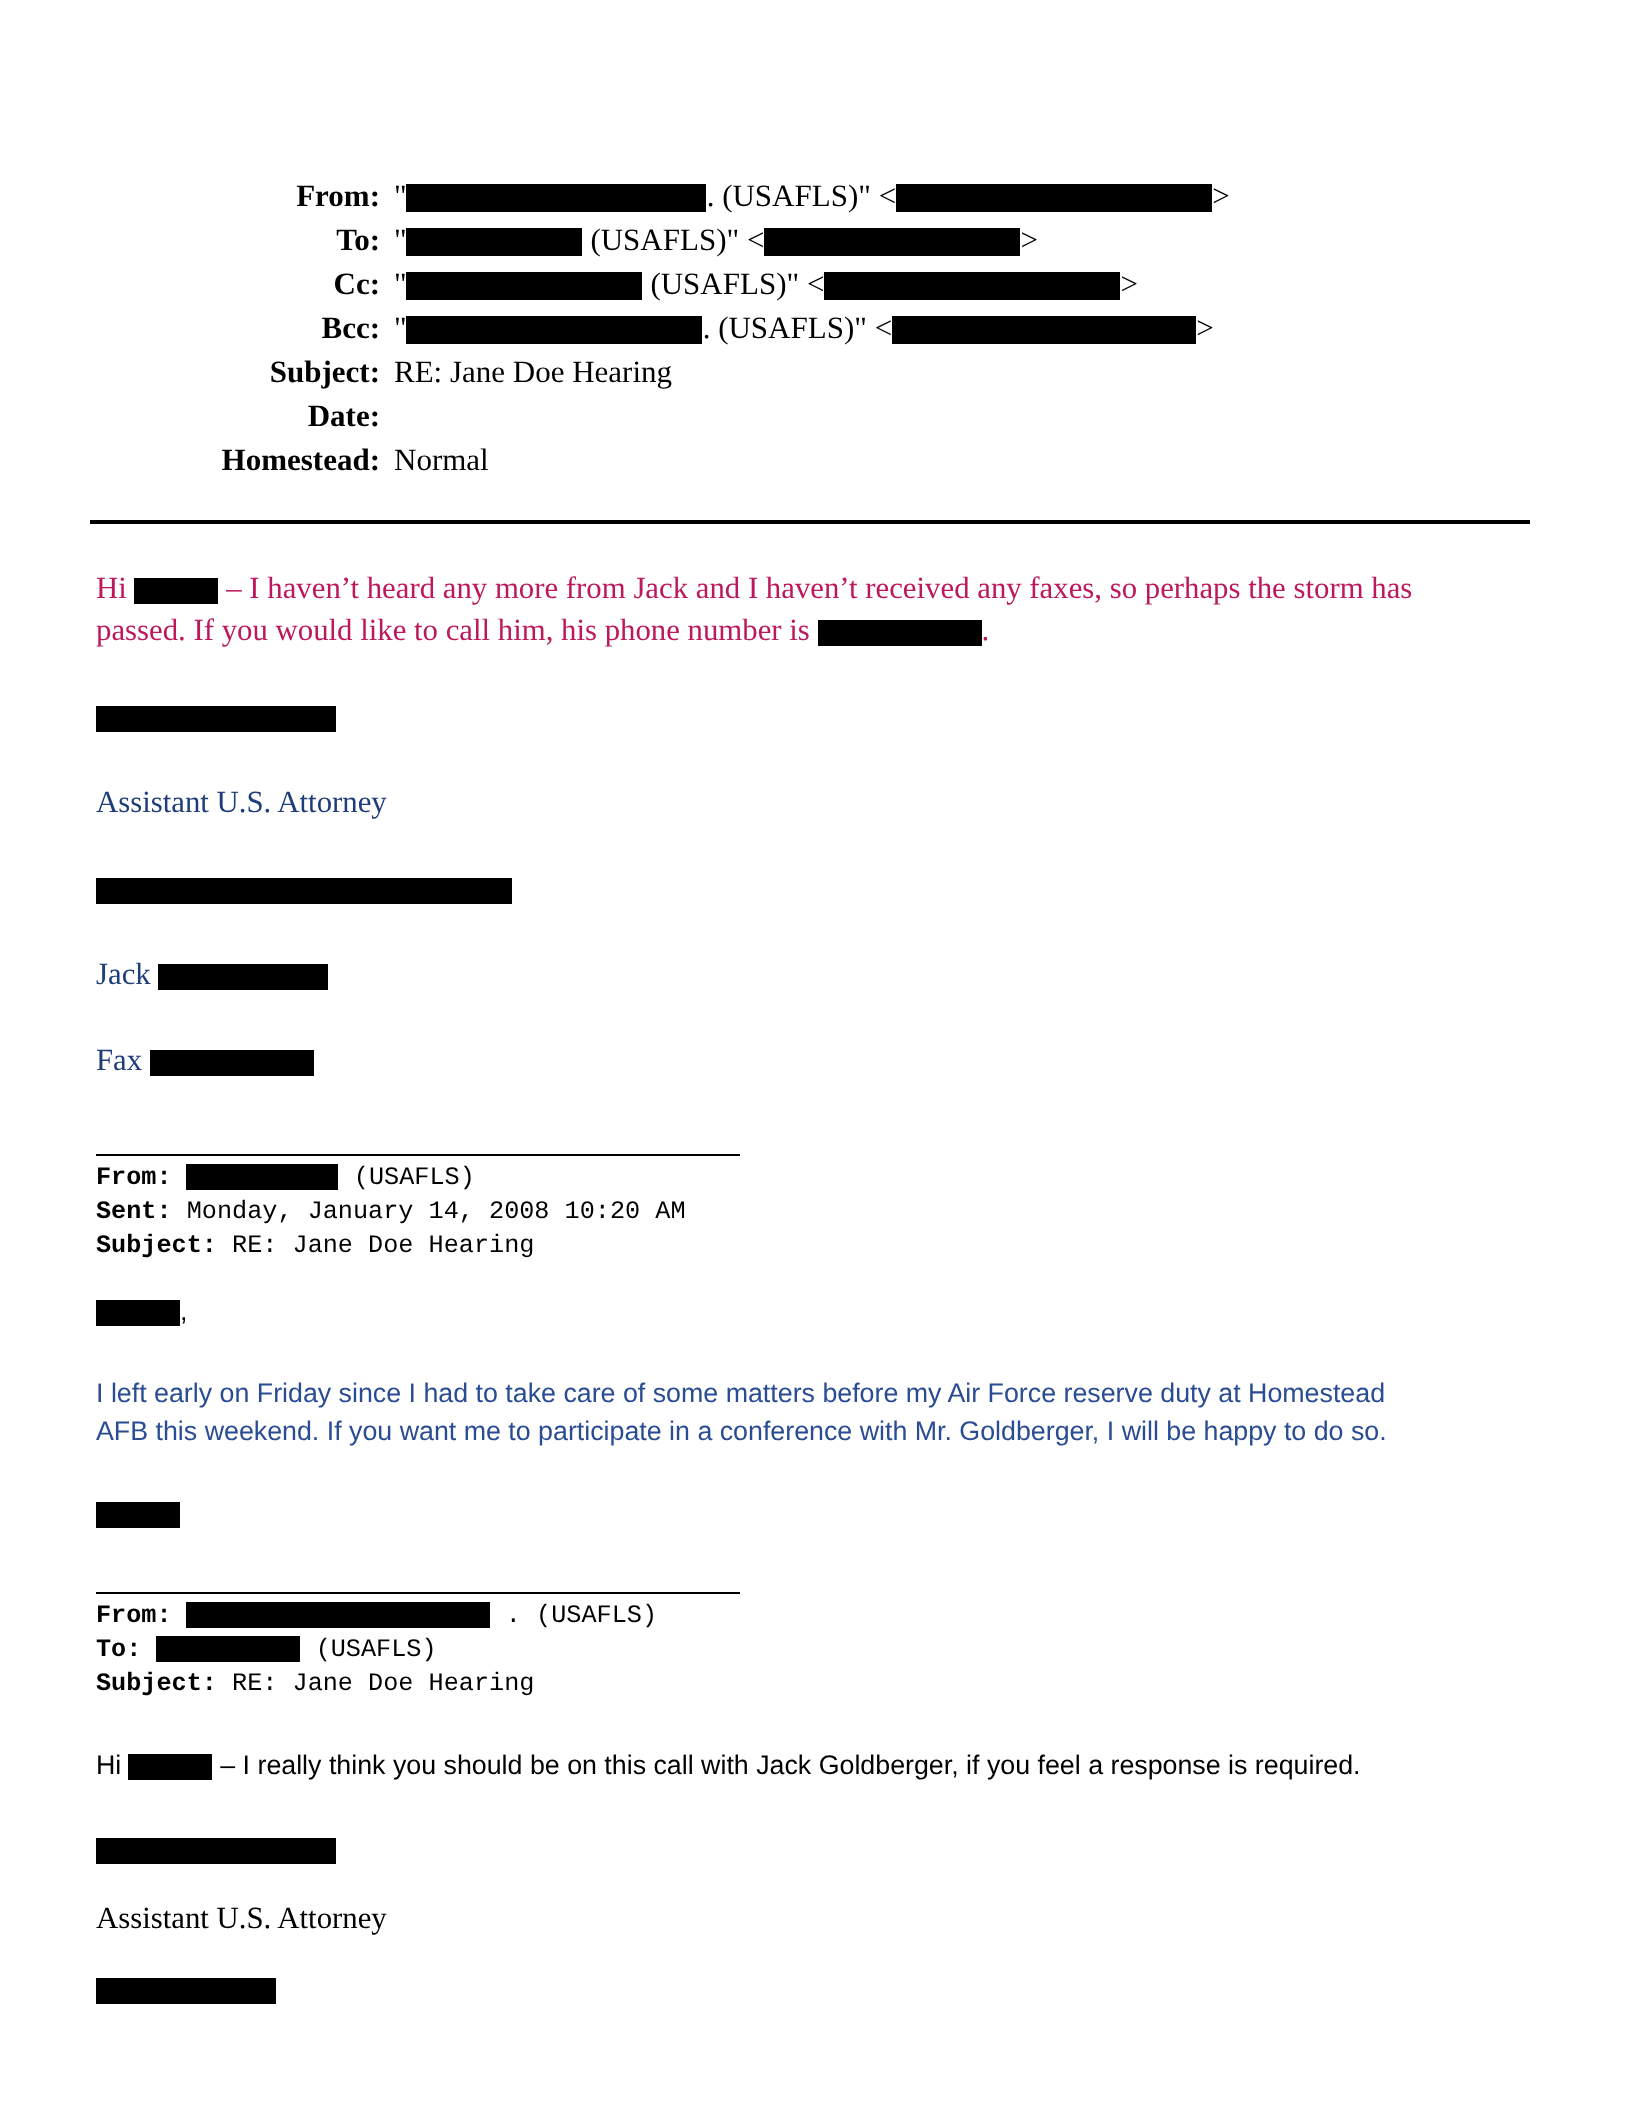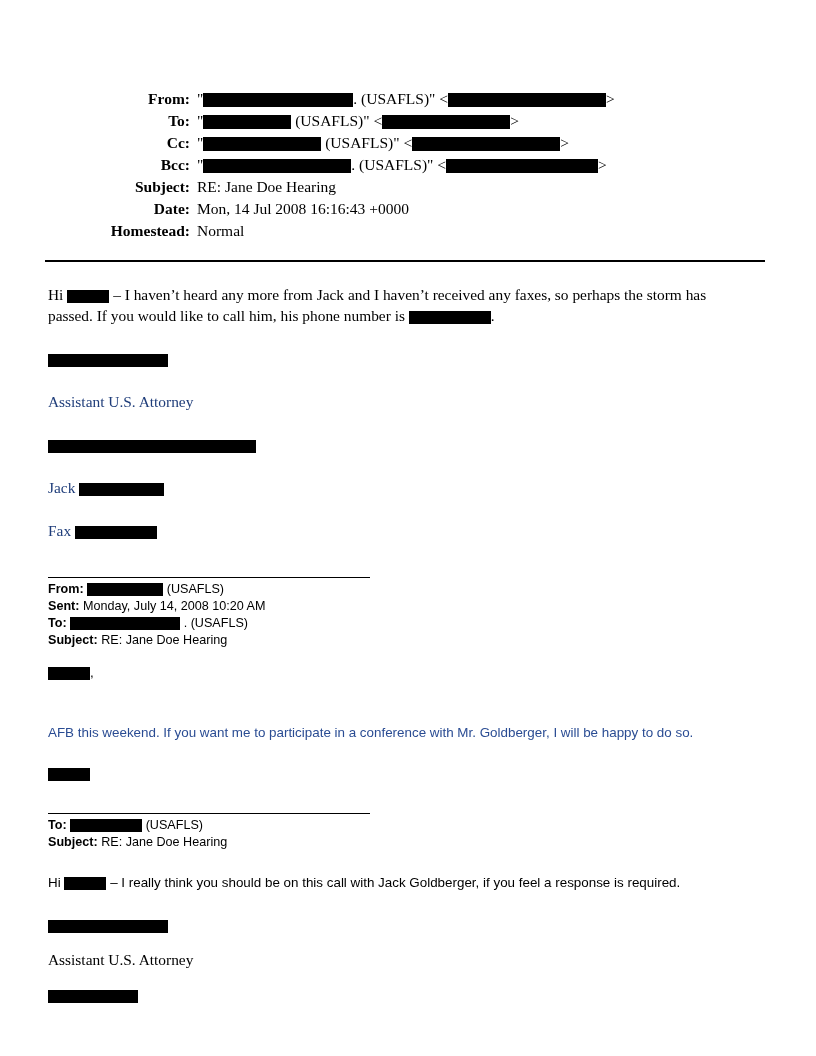--- a/index.html
+++ b/index.html
@@ -65,21 +65,21 @@
     margin: 18px 0 0 0;
     width: 720px;
     margin-left: -3px;
   }
 
   
   .body-area {
     margin-top: 22px;
   }
   .bluetxt {
-    color: #000000;
+    color: #be185d;
     font-family: "Liberation Serif", serif;
     font-size: 15.4px;
     line-height: 21px;
   }
   p.para {
     margin: 0 0 22px 0;
   }
   .sig-line {
     margin: 0 0 22px 0;
     color: #1f3d7a;
@@ -88,21 +88,21 @@
   }
 
   
   .quote-sep {
     border: none;
     border-top: 1.2px solid #000;
     width: 322px;
     margin: 0 0 3px 0;
   }
   .quoted-hdr {
-    font-family: Liberation Sans, sans-serif;
+    font-family: Liberation Mono, monospace;
     font-size: 12.6px;
     line-height: 17px;
     color: #000;
   }
   .quoted-hdr b { font-weight: bold; }
   .quoted-body {
     font-family: "Liberation Sans", sans-serif;
     font-size: 13.4px;
     line-height: 19px;
     color: #2a4c93;
@@ -153,21 +153,20 @@
       </span>
     </div>
 
     <div class="hdr-row">
       <span class="hdr-label">Subject:</span>
       <span class="hdr-val">RE: Jane Doe Hearing</span>
     </div>
 
     <div class="hdr-row">
       <span class="hdr-label">Date:</span>
-      <span class="hdr-val">Mon, 14 Jul 2008 16:16:43 +0000</span>
     </div>
 
     <div class="hdr-row">
       <span class="hdr-label">Homestead:</span>
       <span class="hdr-val">Normal</span>
     </div>
 
   </div>
 
   <hr class="rule">
@@ -208,58 +207,58 @@
     <div>
       <hr class="quote-sep">
       <div class="quoted-hdr">
         <div>
           <b>From:</b>
           <span class="redact" style="width:76px"></span>
           <span>(USAFLS)</span>
         </div>
         <div>
           <b>Sent:</b>
-          <span>Monday, July 14, 2008 10:20 AM</span>
-        </div>
-        <div>
-          <b>To:</b>
-          <span class="redact" style="width:110px"></span>
-          <span>. (USAFLS)</span>
+          <span>Monday, January 14, 2008 10:20 AM</span>
         </div>
         <div>
           <b>Subject:</b>
           <span>RE: Jane Doe Hearing</span>
         </div>
       </div>
 
       <div class="spacer-sm"></div>
 
       <div class="quoted-body plain">
         <span class="redact" style="width:42px"></span><span>,</span>
       </div>
 
       <div class="spacer-md"></div>
 
       <div class="quoted-body">
-        <br>
+        <span>I left early on Friday since I had to take care of some matters before my Air Force reserve duty at Homestead</span><br>
         <span>AFB this weekend.    If you want me to participate in a conference with Mr. Goldberger, I will be happy to do so.</span>
       </div>
 
       <div class="spacer-md"></div>
 
       <div class="quoted-body plain">
         <span class="redact" style="width:42px"></span>
       </div>
     </div>
 
     <div class="spacer-lg"></div>
 
     <div>
       <hr class="quote-sep">
       <div class="quoted-hdr">
+        <div>
+          <b>From:</b>
+          <span class="redact" style="width:152px"></span>
+          <span>. (USAFLS)</span>
+        </div>
         <div>
           <b>To:</b>
           <span class="redact" style="width:72px"></span>
           <span>(USAFLS)</span>
         </div>
         <div>
           <b>Subject:</b>
           <span>RE: Jane Doe Hearing</span>
         </div>
       </div>

